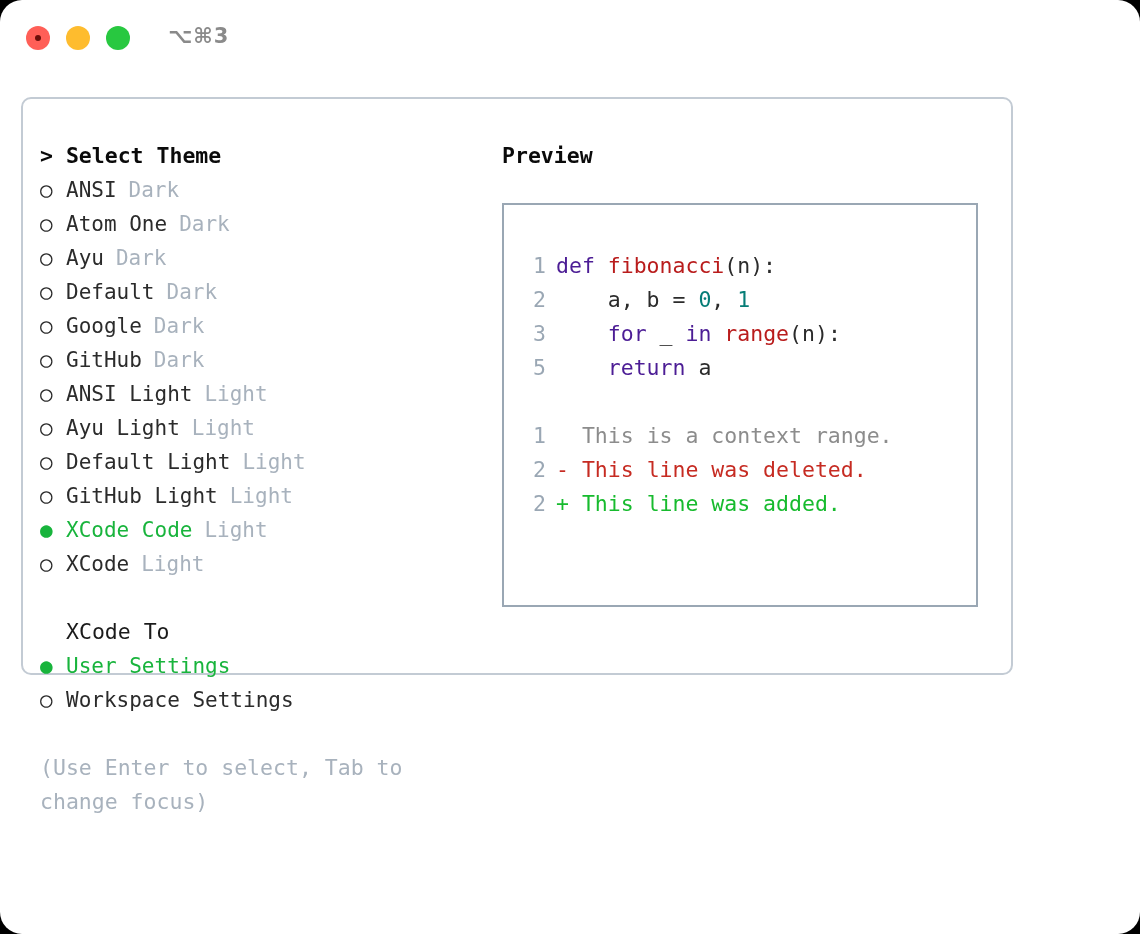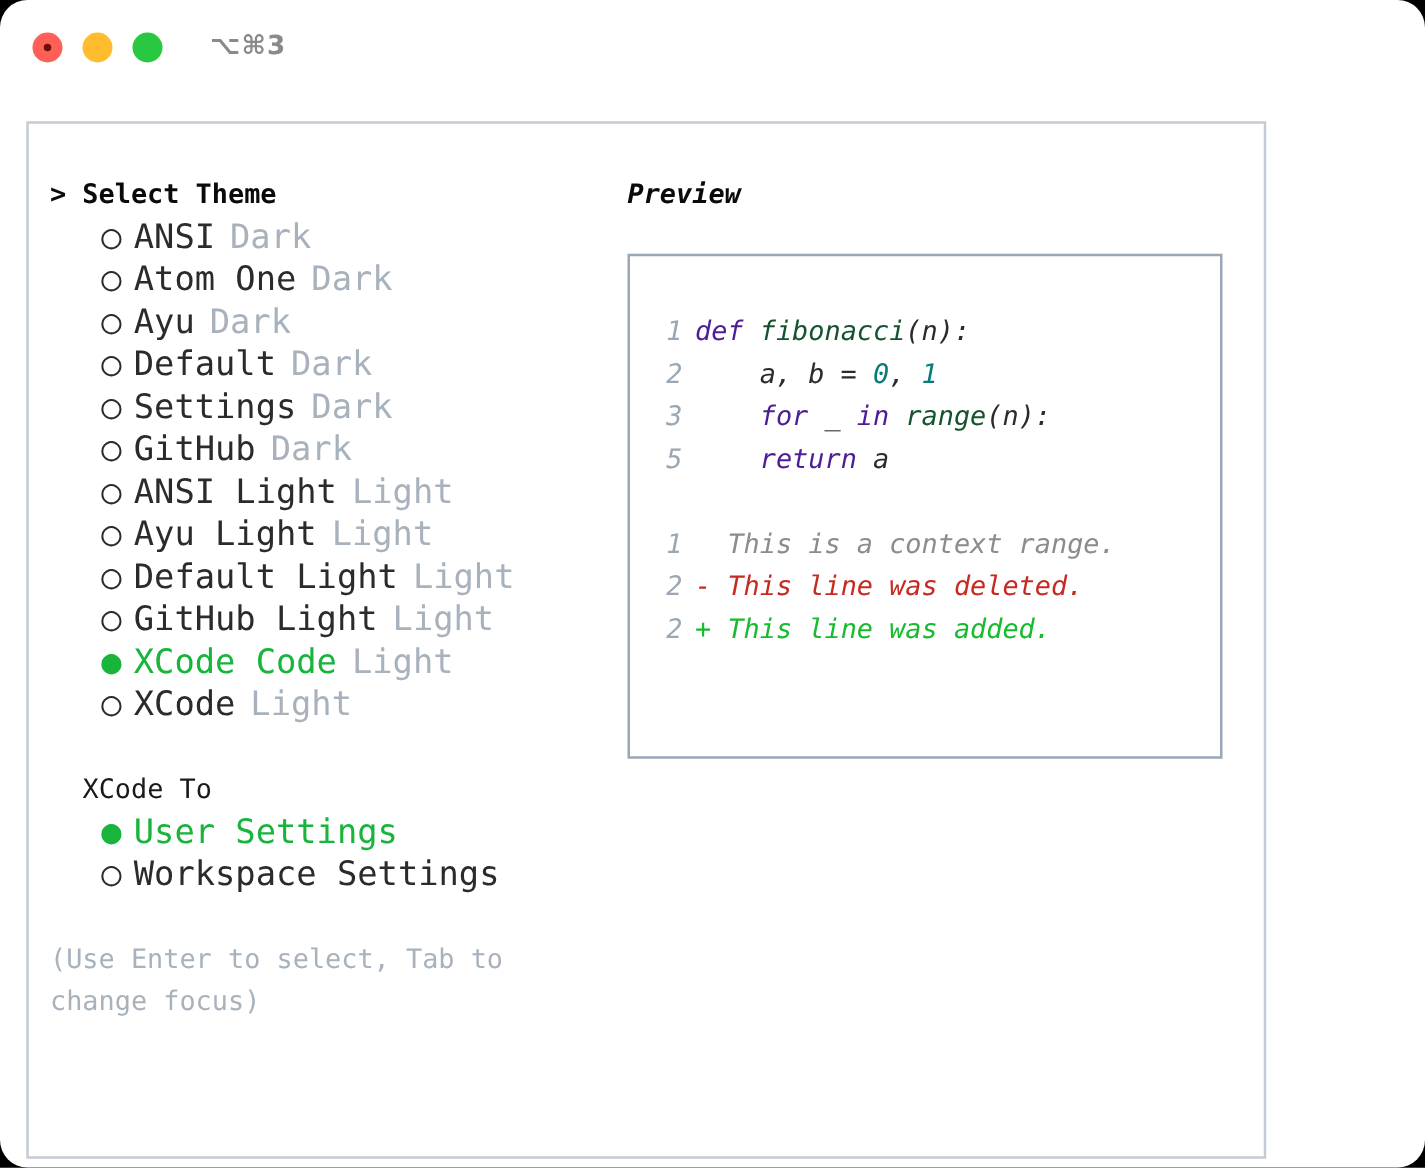--- a/index.html
+++ b/index.html
@@ -58,58 +58,56 @@
     letter-spacing: 1px;
     font-family: "DejaVu Sans", "Liberation Sans", sans-serif;
   }
 
   
   #main-card {
     position: absolute;
     left: 21px;
     top: 97px;
     width: 992px;
-    height: 830px;
+    height: 578px;
     border: 2px solid #c3cbd4;
-    border-radius: 0;
+    border-radius: 10px;
     background: #ffffff;
     box-sizing: border-box;
   }
 
   
   #left-pane {
     position: absolute;
     left: 17px;
     top: 40px;
     width: 450px;
   }
   #right-pane {
     position: absolute;
     left: 479px;
     top: 40px;
     width: 490px;
-    font-style: italic;
   }
 
   
   .pane-heading {
     font-size: 21.5px;
     font-weight: bold;
     color: #0a0a0a;
     line-height: 34px;
     white-space: pre;
   }
   #theme-list { margin-top: 0; }
   .opt-row {
     display: block;
-    font-size: 27px;
+    font-size: 21px;
     line-height: 34px;
     white-space: pre;
     color: #2b2b2b;
-    margin-left: 41px;
   }
   .opt-marker {
     display: inline-block;
     width: 26px;
     color: #2b2b2b;
   }
   .opt-row.selected .opt-marker { color: #18b43c; }
   .opt-row.selected .opt-label  { color: #18b43c; }
   .opt-label { color: #2b2b2b; }
   .opt-variant {
@@ -156,21 +154,21 @@
     color: #2b2b2b;
   }
   .ln {
     display: inline-block;
     width: 26px;
     text-align: right;
     color: #9aa7b4;
     margin-right: 10px;
   }
   .kw   { color: #4c1d95; }
-  .fn   { color: #14532d; }
+  .fn   { color: #b91c1c; }
   .num  { color: #067d77; }
   .plain{ color: #2b2b2b; }
   .blank-line { height: 34px; }
   .diff-ctx { color: #8c8c8c; }
   .diff-del { color: #c62b22; }
   .diff-add { color: #17bb2e; }
 </style>
 </head>
 <body>
 
@@ -187,21 +185,21 @@
   <div id="main-card">
 
     <div id="left-pane">
       <div class="pane-heading">&gt; Select Theme</div>
 
       <div id="theme-list">
           <div class="opt-row"><span class="opt-marker">○</span><span class="opt-label">ANSI</span><span class="opt-variant">Dark</span></div>
           <div class="opt-row"><span class="opt-marker">○</span><span class="opt-label">Atom One</span><span class="opt-variant">Dark</span></div>
           <div class="opt-row"><span class="opt-marker">○</span><span class="opt-label">Ayu</span><span class="opt-variant">Dark</span></div>
           <div class="opt-row"><span class="opt-marker">○</span><span class="opt-label">Default</span><span class="opt-variant">Dark</span></div>
-          <div class="opt-row"><span class="opt-marker">○</span><span class="opt-label">Settings</span><span class="opt-variant">Dark</span></div>
+          <div class="opt-row"><span class="opt-marker">○</span><span class="opt-label">Google</span><span class="opt-variant">Dark</span></div>
           <div class="opt-row"><span class="opt-marker">○</span><span class="opt-label">GitHub</span><span class="opt-variant">Dark</span></div>
           <div class="opt-row"><span class="opt-marker">○</span><span class="opt-label">ANSI Light</span><span class="opt-variant">Light</span></div>
           <div class="opt-row"><span class="opt-marker">○</span><span class="opt-label">Ayu Light</span><span class="opt-variant">Light</span></div>
           <div class="opt-row"><span class="opt-marker">○</span><span class="opt-label">Default Light</span><span class="opt-variant">Light</span></div>
           <div class="opt-row"><span class="opt-marker">○</span><span class="opt-label">GitHub Light</span><span class="opt-variant">Light</span></div>
           <div class="opt-row selected"><span class="opt-marker">●</span><span class="opt-label">XCode Code</span><span class="opt-variant">Light</span></div>
           <div class="opt-row"><span class="opt-marker">○</span><span class="opt-label">XCode</span><span class="opt-variant">Light</span></div>
         </div>
 
       <div id="apply-section">

